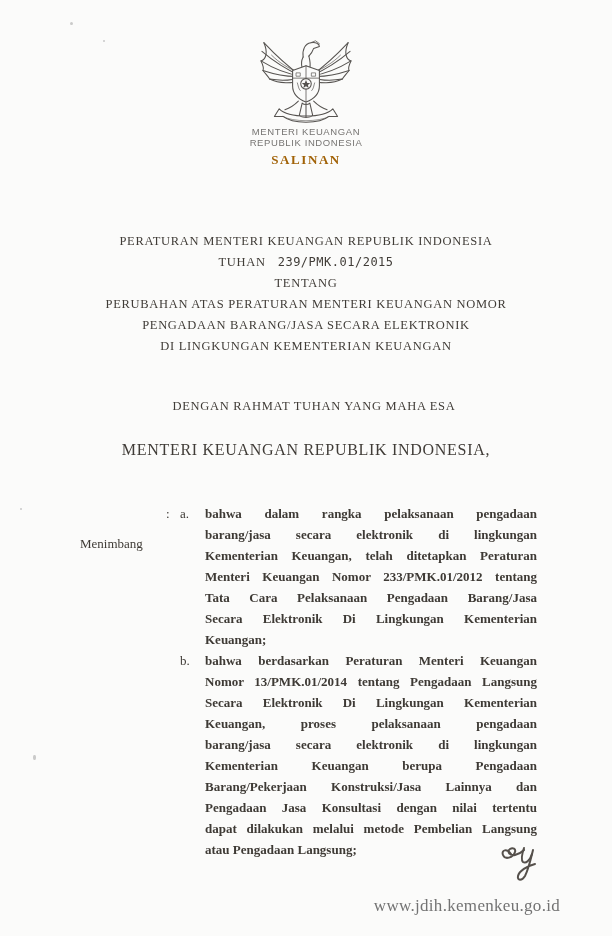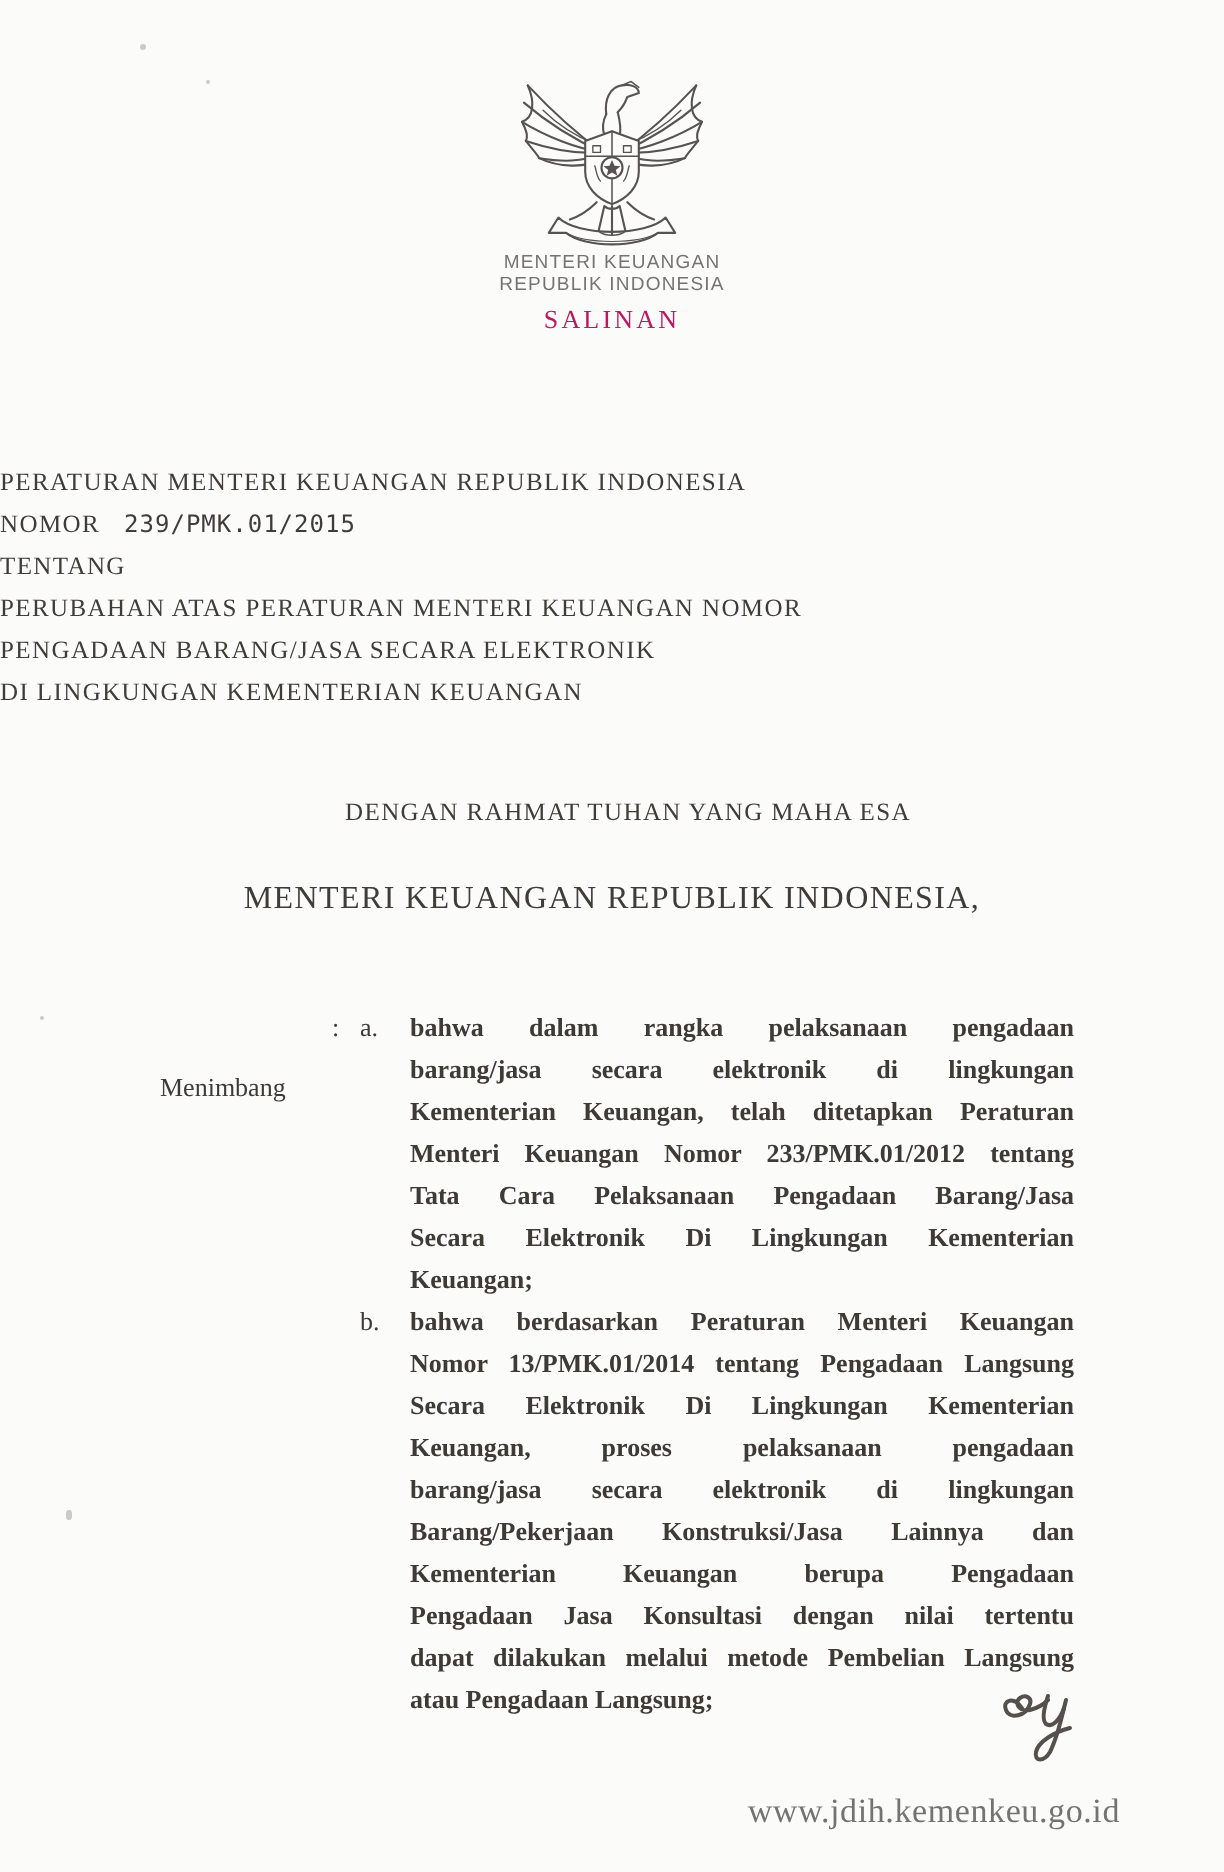--- a/index.html
+++ b/index.html
@@ -18,28 +18,28 @@
   .ministry{
     position:absolute;left:0;right:0;top:126px;
     text-align:center;
     font-family:"Liberation Sans", sans-serif;
     font-size:9.5px;line-height:11px;letter-spacing:.6px;
     color:#767472;
   }
   .salinan{
     position:absolute;left:0;right:0;top:152px;
     text-align:center;
-    font-weight:normal;font-size:13px;letter-spacing:1.6px;
-    color:#be185d;
+    font-weight:bold;font-size:13px;letter-spacing:1.6px;
+    color:#a16207;
   }
 
   
   .titleblock{
     position:absolute;left:0;right:0;top:231px;
-    text-align:left;
+    text-align:center;
     font-size:12.5px;line-height:21px;letter-spacing:.7px;
     color:#403c37;
   }
   .nomor-value{
     font-family:"DejaVu Sans Mono", monospace;
     font-size:12px;letter-spacing:.5px;margin-left:12px;margin-top:28px;
   }
   .invocation{
     position:absolute;left:16px;right:0;top:399px;
     text-align:center;font-size:12.5px;letter-spacing:.7px;color:#403c37;
@@ -132,21 +132,21 @@
   <div class="ministry">
     <div>MENTERI KEUANGAN</div>
     <div>REPUBLIK INDONESIA</div>
   </div>
 
   <div class="salinan">SALINAN</div>
 
   <div class="titleblock">
     <div>PERATURAN MENTERI KEUANGAN REPUBLIK INDONESIA</div>
     <div>
-      <span>NOMOR</span><span class="nomor-value">239/PMK.01/2015</span>
+      <span>TUHAN</span><span class="nomor-value">239/PMK.01/2015</span>
     </div>
     <div>TENTANG</div>
     <div>PERUBAHAN ATAS PERATURAN MENTERI KEUANGAN NOMOR</div>
     <div>PENGADAAN BARANG/JASA SECARA ELEKTRONIK</div>
     <div>DI LINGKUNGAN KEMENTERIAN KEUANGAN</div>
   </div>
 
   <div class="invocation">DENGAN RAHMAT TUHAN YANG MAHA ESA</div>
   <div class="authority">MENTERI KEUANGAN REPUBLIK INDONESIA,</div>
 
@@ -167,22 +167,22 @@
           </div>
       </div>
       <div class="c-item">
         <div class="c-marker">b.</div>
         <div class="c-lines">
             <div class="jline">bahwa berdasarkan Peraturan Menteri Keuangan</div>
             <div class="jline">Nomor 13/PMK.01/2014 tentang Pengadaan Langsung</div>
             <div class="jline">Secara Elektronik Di Lingkungan Kementerian</div>
             <div class="jline">Keuangan, proses pelaksanaan pengadaan</div>
             <div class="jline">barang/jasa secara elektronik di lingkungan</div>
+            <div class="jline">Kementerian Keuangan berupa Pengadaan</div>
             <div class="jline">Barang/Pekerjaan Konstruksi/Jasa Lainnya dan</div>
-            <div class="jline">Kementerian Keuangan berupa Pengadaan</div>
             <div class="jline">Pengadaan Jasa Konsultasi dengan nilai tertentu</div>
             <div class="jline">dapat dilakukan melalui metode Pembelian Langsung</div>
             <div class="jline last">atau Pengadaan Langsung;</div>
           </div>
       </div>
     </div>
   </div>
 
   <div class="paraf">
     <svg viewBox="0 0 52 50" width="52" height="50">

